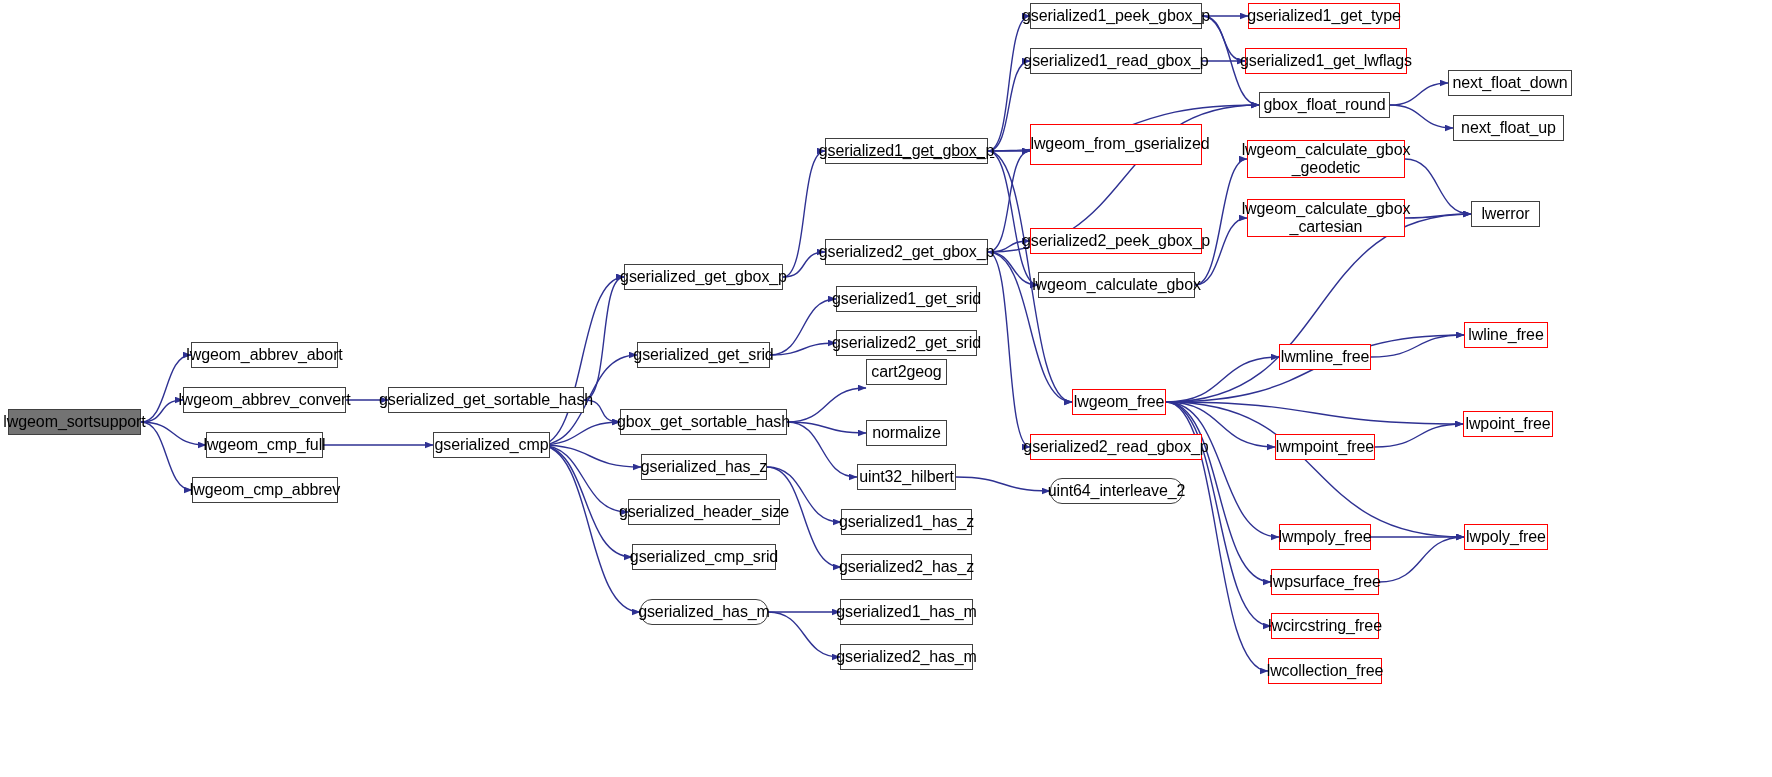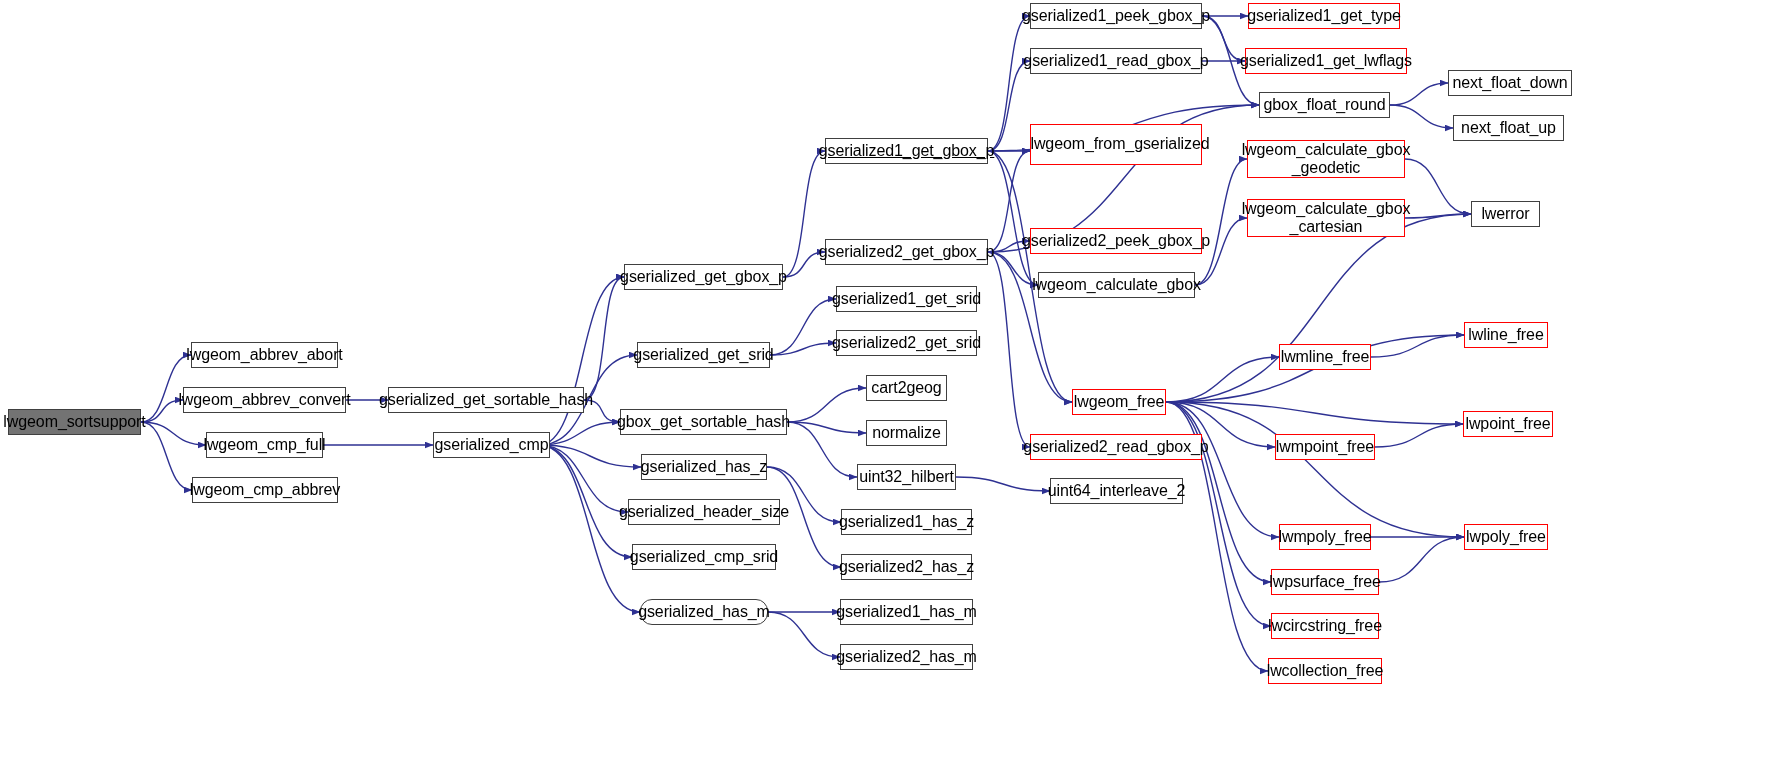--- a/index.html
+++ b/index.html
@@ -126,35 +126,35 @@
       <div class="node" style="left: 637px; top: 342px; width: 133px; height: 26px;">gserialized_get_srid</div>
       <div class="node" style="left: 620px; top: 409px; width: 167px; height: 26px;">gbox_get_sortable_hash</div>
       <div class="node" style="left: 641px; top: 454px; width: 126px; height: 26px;">gserialized_has_z</div>
       <div class="node" style="left: 628px; top: 499px; width: 152px; height: 26px;">gserialized_header_size</div>
       <div class="node" style="left: 632px; top: 544px; width: 144px; height: 26px;">gserialized_cmp_srid</div>
       <div class="node" style="left: 640px; top: 599px; width: 128px; height: 26px; border-radius: 12px;">gserialized_has_m</div>
       <div class="node" style="left: 825px; top: 138px; width: 163px; height: 26px; text-decoration: underline;">gserialized1_get_gbox_p</div>
       <div class="node" style="left: 825px; top: 239px; width: 163px; height: 26px;">gserialized2_get_gbox_p</div>
       <div class="node" style="left: 836px; top: 286px; width: 141px; height: 26px;">gserialized1_get_srid</div>
       <div class="node" style="left: 836px; top: 330px; width: 141px; height: 26px;">gserialized2_get_srid</div>
-      <div class="node" style="left: 866px; top: 375px; width: 81px; height: 26px;">cart2geog</div>
+      <div class="node" style="left: 866px; top: 359px; width: 81px; height: 26px;">cart2geog</div>
       <div class="node" style="left: 866px; top: 420px; width: 81px; height: 26px;">normalize</div>
       <div class="node" style="left: 857px; top: 464px; width: 99px; height: 26px;">uint32_hilbert</div>
       <div class="node" style="left: 841px; top: 509px; width: 131px; height: 26px;">gserialized1_has_z</div>
       <div class="node" style="left: 841px; top: 554px; width: 131px; height: 26px;">gserialized2_has_z</div>
       <div class="node" style="left: 840px; top: 599px; width: 133px; height: 26px;">gserialized1_has_m</div>
       <div class="node" style="left: 840px; top: 644px; width: 133px; height: 26px;">gserialized2_has_m</div>
       <div class="node" style="left: 1030px; top: 3px; width: 172px; height: 26px;">gserialized1_peek_gbox_p</div>
       <div class="node" style="left: 1030px; top: 48px; width: 172px; height: 26px;">gserialized1_read_gbox_p</div>
       <div class="node red" style="left: 1030px; top: 124px; width: 172px; height: 41px; padding-left: 8px;">lwgeom_from_gserialized</div>
       <div class="node red" style="left: 1030px; top: 228px; width: 172px; height: 26px;">gserialized2_peek_gbox_p</div>
       <div class="node" style="left: 1038px; top: 272px; width: 157px; height: 26px;">lwgeom_calculate_gbox</div>
       <div class="node red" style="left: 1072px; top: 389px; width: 94px; height: 26px;">lwgeom_free</div>
       <div class="node red" style="left: 1030px; top: 434px; width: 172px; height: 26px;">gserialized2_read_gbox_p</div>
-      <div class="node" style="left: 1050px; top: 478px; width: 133px; height: 26px;">uint64_interleave_2</div>
+      <div class="node" style="left: 1050px; top: 478px; width: 133px; height: 26px; border-radius: 12px;">uint64_interleave_2</div>
       <div class="node red" style="left: 1248px; top: 3px; width: 152px; height: 26px;">gserialized1_get_type</div>
       <div class="node red" style="left: 1245px; top: 48px; width: 162px; height: 26px;">gserialized1_get_lwflags</div>
       <div class="node" style="left: 1259px; top: 92px; width: 131px; height: 26px;">gbox_float_round</div>
       <div class="node red twoline" style="left: 1247px; top: 140px; width: 158px; height: 38px;">lwgeom_calculate_gbox
 _geodetic</div>
       <div class="node red twoline" style="left: 1247px; top: 199px; width: 158px; height: 38px;">lwgeom_calculate_gbox
 _cartesian</div>
       <div class="node red" style="left: 1279px; top: 344px; width: 92px; height: 26px;">lwmline_free</div>
       <div class="node red" style="left: 1275px; top: 434px; width: 100px; height: 26px;">lwmpoint_free</div>
       <div class="node red" style="left: 1279px; top: 524px; width: 92px; height: 26px;">lwmpoly_free</div>

